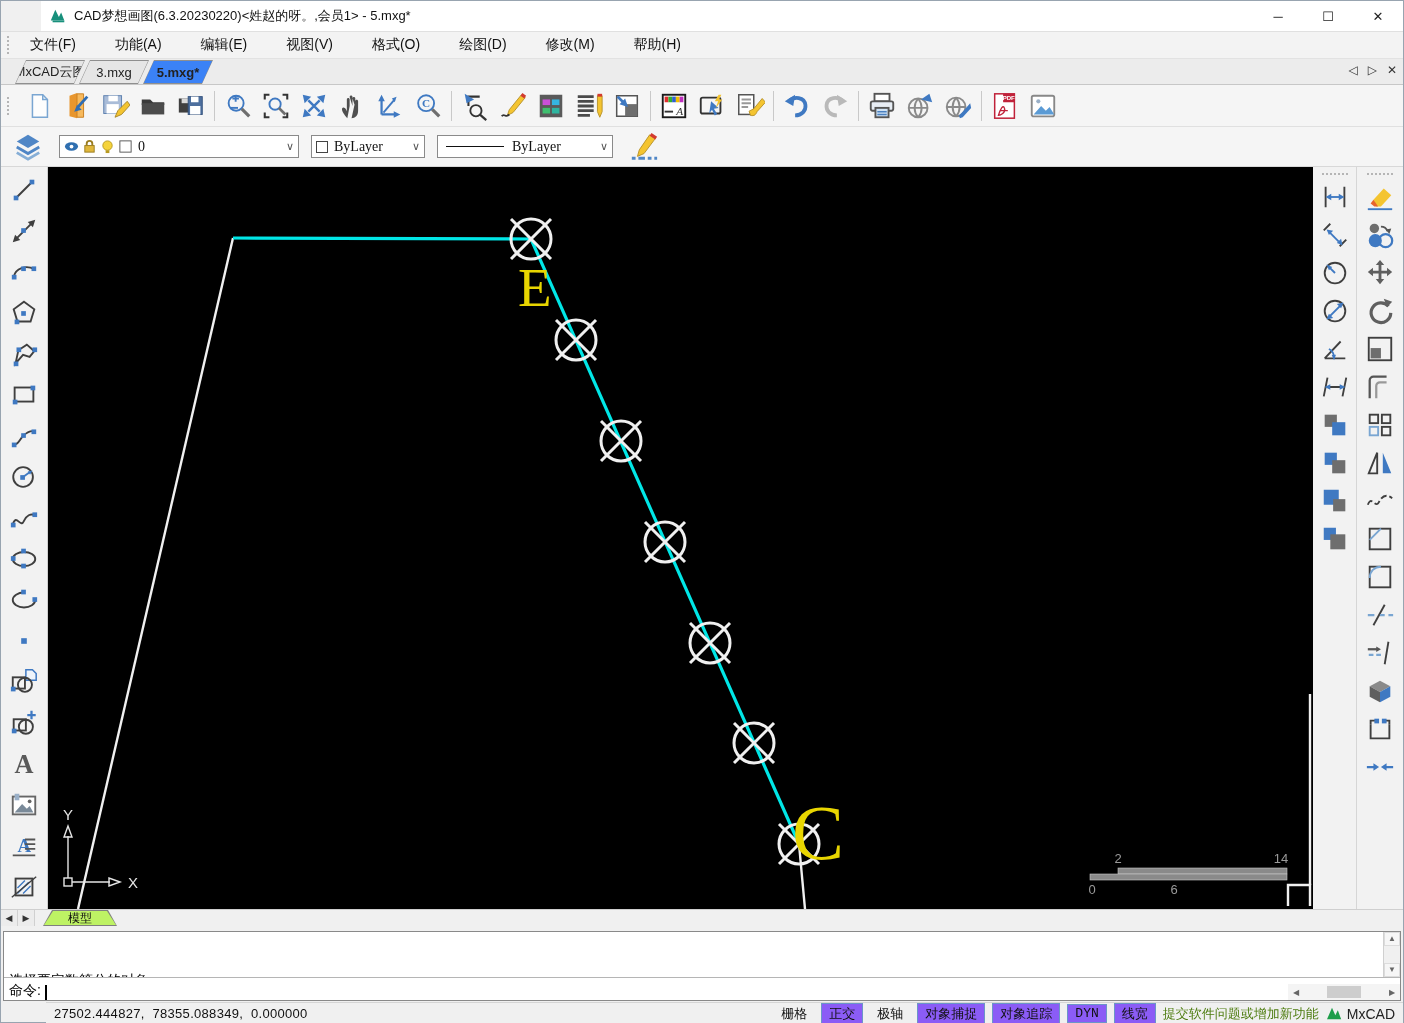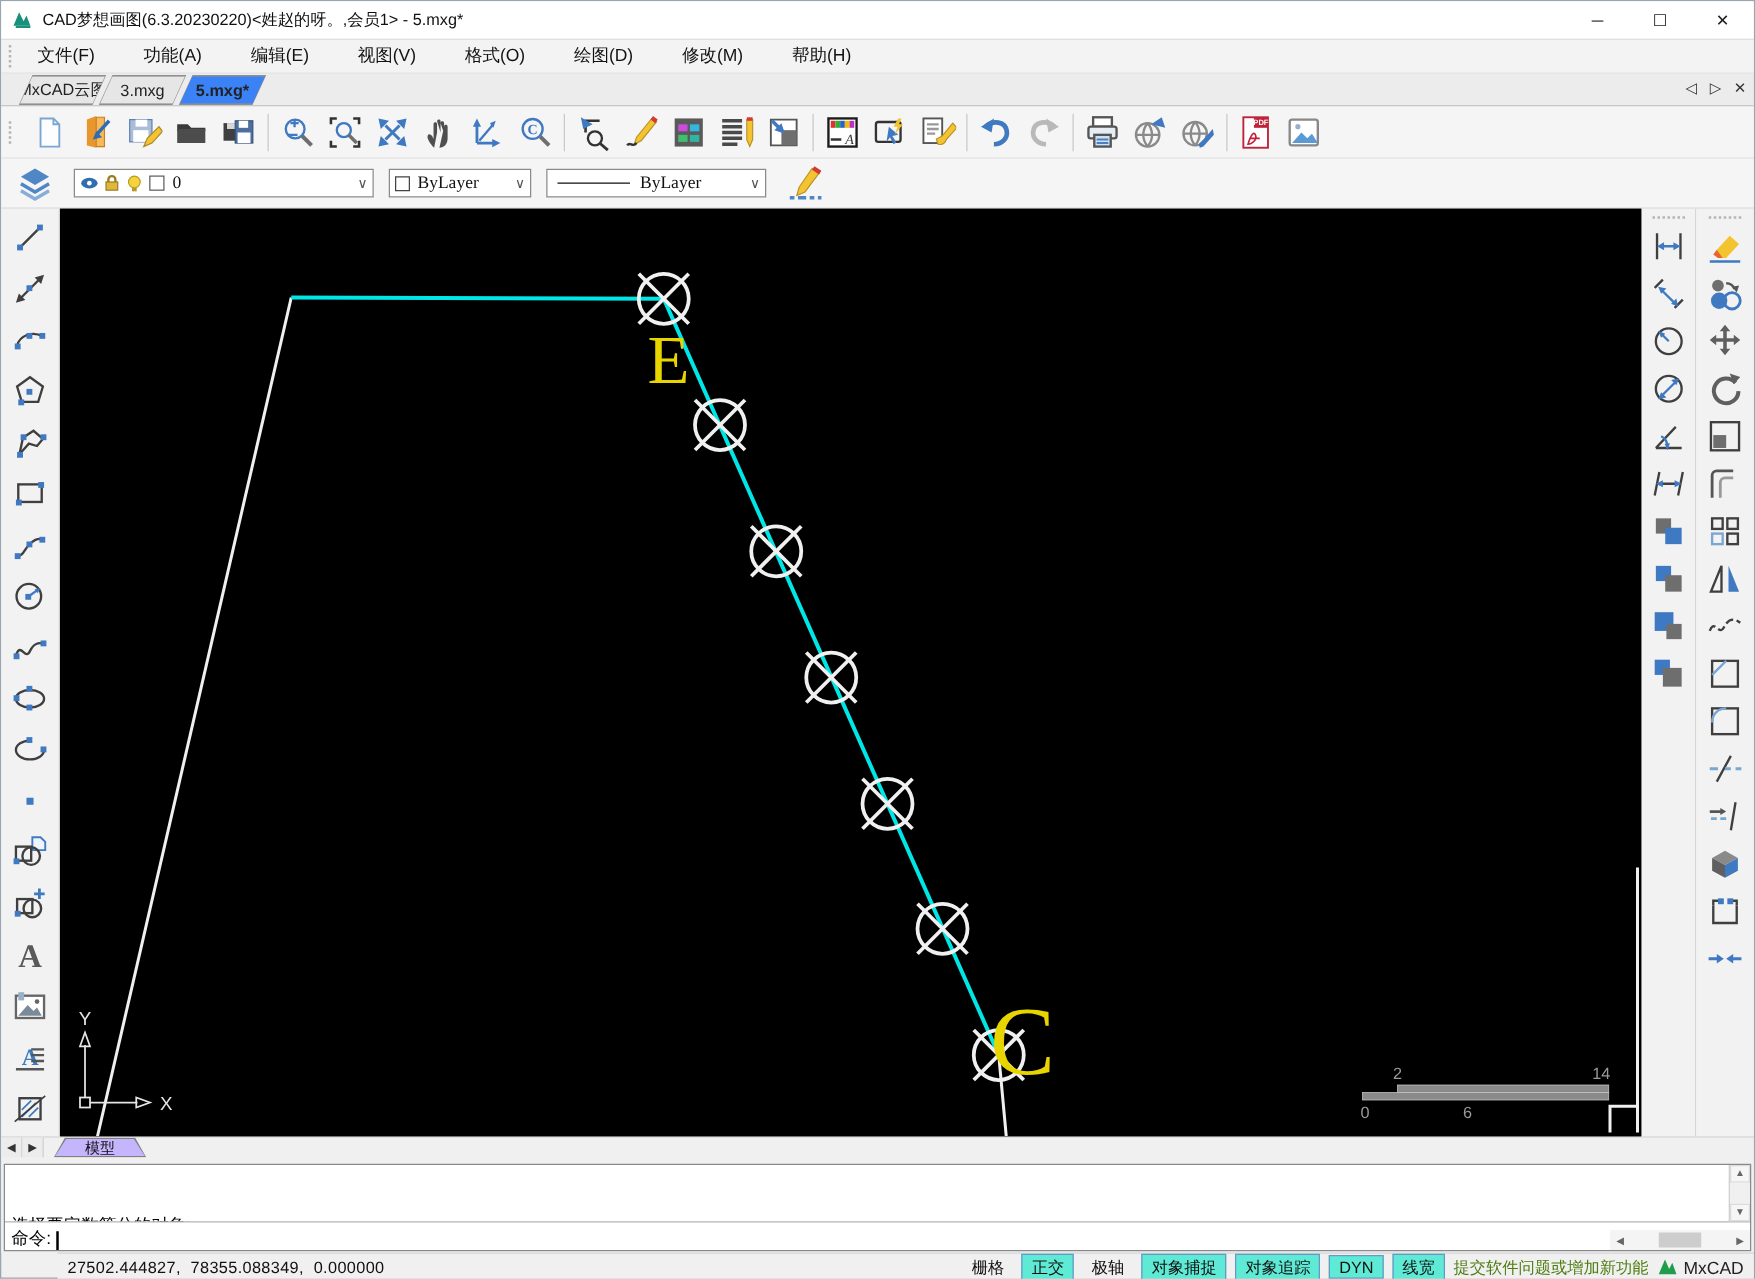--- a/index.html
+++ b/index.html
@@ -1,21 +1,21 @@
 <!DOCTYPE html>
 <html><head>
 <meta charset="utf-8">
 <style>
   * { margin:0; padding:0; box-sizing:border-box; }
   html,body { width:1404px; height:1023px; overflow:hidden; }
   body { font-family:"Liberation Sans", sans-serif; background:#e4e4e4; }
   .app { width:1404px; height:1023px; background:#f0f0f0; border:1px solid #98a4b0; display:flex; flex-direction:column; }
 
   
-  .titlebar { height:30px; background:#ffffff; display:flex; align-items:center; padding-left:8px; flex:0 0 auto; }
+  .titlebar { height:30px; background:#ffffff; display:flex; align-items:center; padding-left:8px; flex:0 0 auto;margin-left:40px; }
   .titlebar .logo { width:18px; height:18px; margin-right:7px; }
   .titlebar .title { font-size:13px; color:#111; }
   .win-controls { margin-left:auto; display:flex; height:100%; }
   .win-btn { width:50px; height:100%; display:flex; align-items:center; justify-content:center; font-size:13px; color:#222; cursor:default; }
 
   
   .menubar { height:28px; background:#f3f3f3; border-top:1px solid #e0e0e0; border-bottom:1px solid #e2e2e2; display:flex; align-items:center; padding-left:6px; flex:0 0 auto; }
   .grip { width:5px; height:18px; border-left:2px dotted #b5b5b5; margin-right:8px; }
   .menu-item { font-size:14px; color:#111; padding:3px 10px; margin-right:19px; border-radius:2px; }
 
@@ -59,21 +59,21 @@
   .rcol1 { width:44px; border-right:1px solid #d6d6d6; }
   .rcol2 { width:46px; }
   .rcol .sbtn { height:38px; }
   .rgrip { width:26px; border-top:2px dotted #b5b5b5; margin-bottom:3px; }
 
   
   .modelbar { height:17px; background:#f0f0f0; border-top:1px solid #cfcfcf; display:flex; align-items:stretch; font-size:11px; flex:0 0 auto; }
   .mnav { width:17px; display:flex; align-items:center; justify-content:center; border-right:1px solid #d0d0d0; background:#ececec; color:#333; font-size:9px; }
   .model-tab { position:relative; width:74px; margin-left:8px; }
   .model-tab .mt-bg { position:absolute; inset:0; background:#7f7f7f; clip-path:polygon(9px 0, calc(100% - 9px) 0, 100% 100%, 0 100%); }
-  .model-tab .mt-fg { position:absolute; inset:1px; background:#c4b5fd; clip-path:polygon(9px 0, calc(100% - 9px) 0, 100% 100%, 0 100%); display:flex; align-items:center; justify-content:center; font-size:12px; color:#111; }
+  .model-tab .mt-fg { position:absolute; inset:1px; background:#bef264; clip-path:polygon(9px 0, calc(100% - 9px) 0, 100% 100%, 0 100%); display:flex; align-items:center; justify-content:center; font-size:12px; color:#111; }
 
   .spacer-row { height:4px; background:#f0f0f0; flex:0 0 auto; }
 
   
   .cmd-area { height:72px; flex:0 0 auto; background:#f0f0f0; padding:1px 2px; }
   .cmd-box { height:70px; background:#fff; border:1px solid #898989; display:flex; flex-direction:column; }
   .cmd-history { flex:1; position:relative; padding:3px 22px 0 5px; font-size:14px; line-height:18px; color:#000; border-bottom:1px solid #b5b5b5; white-space:pre; overflow:hidden; }
   .vscroll { position:absolute; top:0; right:0; width:17px; height:100%; background:#f0f0f0; border-left:1px solid #d0d0d0; display:flex; flex-direction:column; justify-content:space-between; }
   .vscroll .sarrow { height:14px; display:flex; align-items:center; justify-content:center; font-size:8px; color:#666; background:#f6f6f6; border:1px solid #dcdcdc; }
   .cmd-input { height:22px; display:flex; align-items:flex-end; padding-left:5px; font-size:14px; color:#000; }
@@ -81,22 +81,22 @@
   @keyframes blink { 50% { opacity:0; } }
   .hscroll { margin-left:auto; width:112px; height:16px; display:flex; align-items:center; background:#f4f4f4; }
   .hscroll .sarrow { width:16px; height:16px; display:flex; align-items:center; justify-content:center; font-size:8px; color:#666; }
   .hscroll .thumb { width:34px; height:12px; background:#cdcdcd; }
   .hscroll .track { flex:1; }
 
   
   .statusbar { height:22px; flex:0 0 auto; background:#f0f0f0; border-top:1px solid #d5d5d5; display:flex; align-items:center; padding:0 8px; font-size:13px; color:#111;margin-left:45px; }
   .coords { white-space:pre; letter-spacing:0.3px; }
   .sb-right { margin-left:auto; display:flex; align-items:center; gap:7px; }
-  .toggle { padding:1px 7px; white-space:nowrap; }
-  .toggle.boxed { border:1px solid #6b96c8; background:#5eead4; }
+  .toggle { padding:1px 7px; white-space:nowrap;font-family:Liberation Mono, monospace; }
+  .toggle.boxed { border:1px solid #6b96c8; background:#8b5cf6; }
   .sb-link { color:#4d7c0f; white-space:nowrap; }
   .brand { display:flex; align-items:center; gap:4px; font-size:14px; color:#222; }
   .brand svg { width:17px; height:15px; }
 </style>
 </head>
 <body>
 
 <div class="app">
 
   <div class="titlebar">

